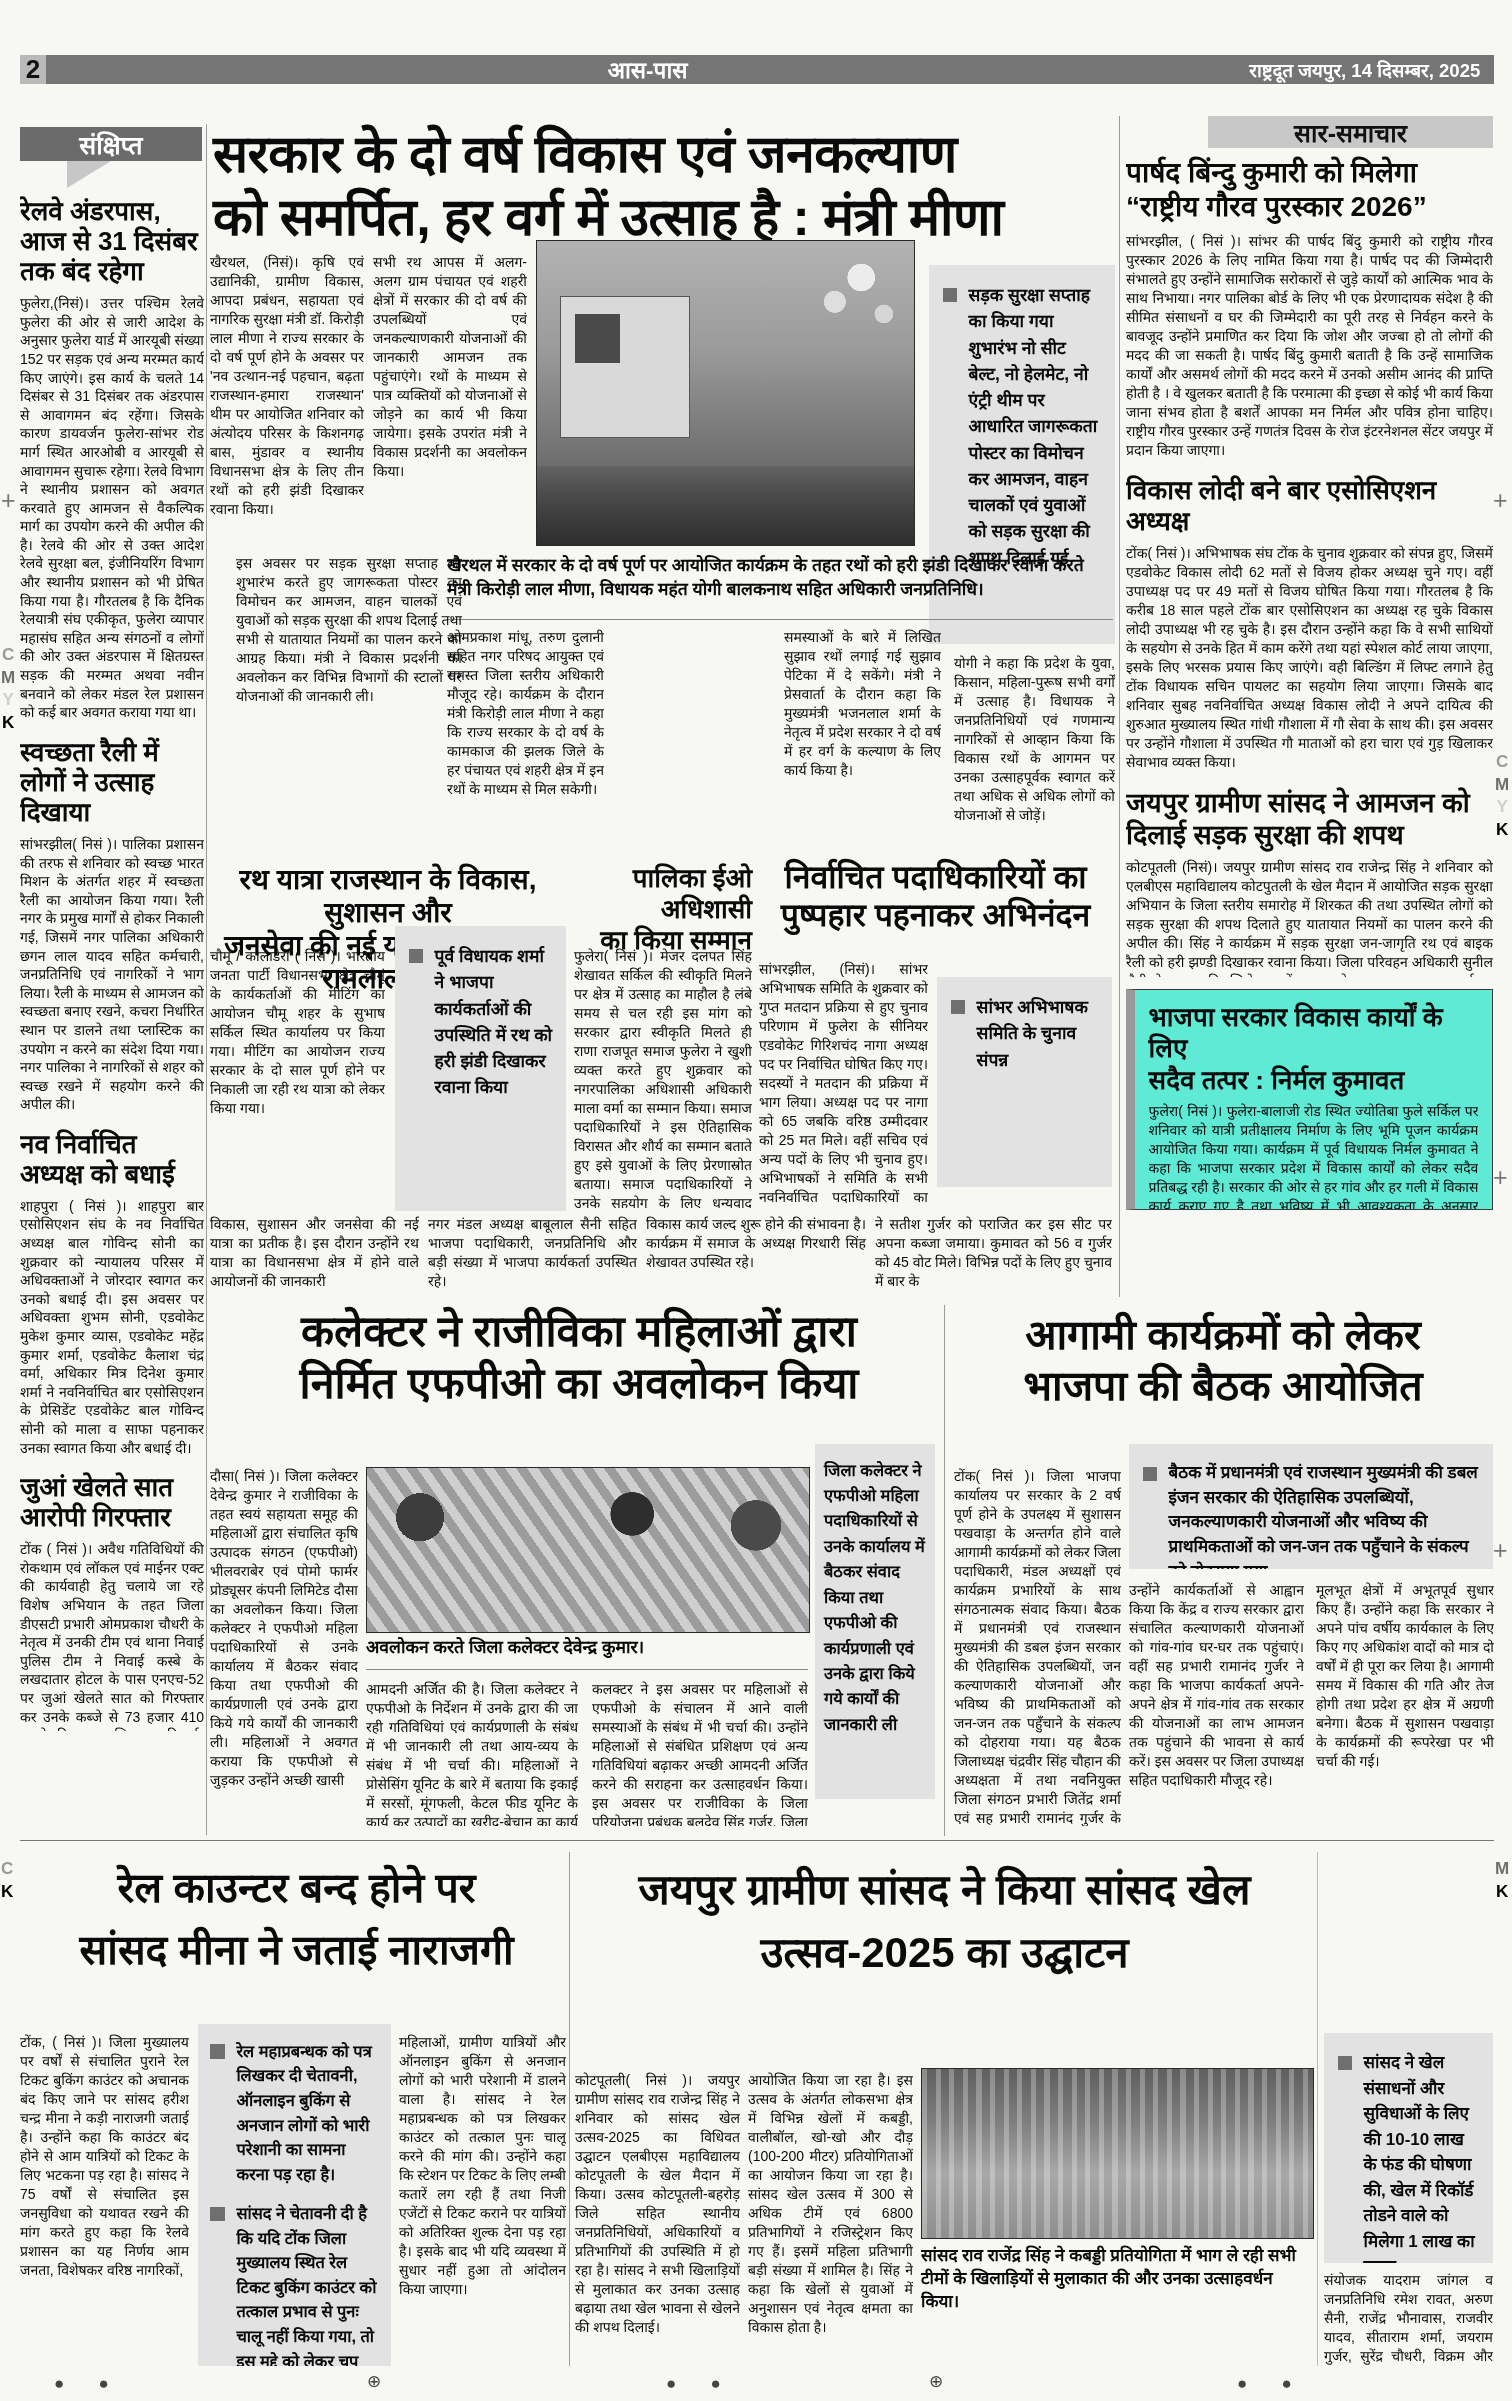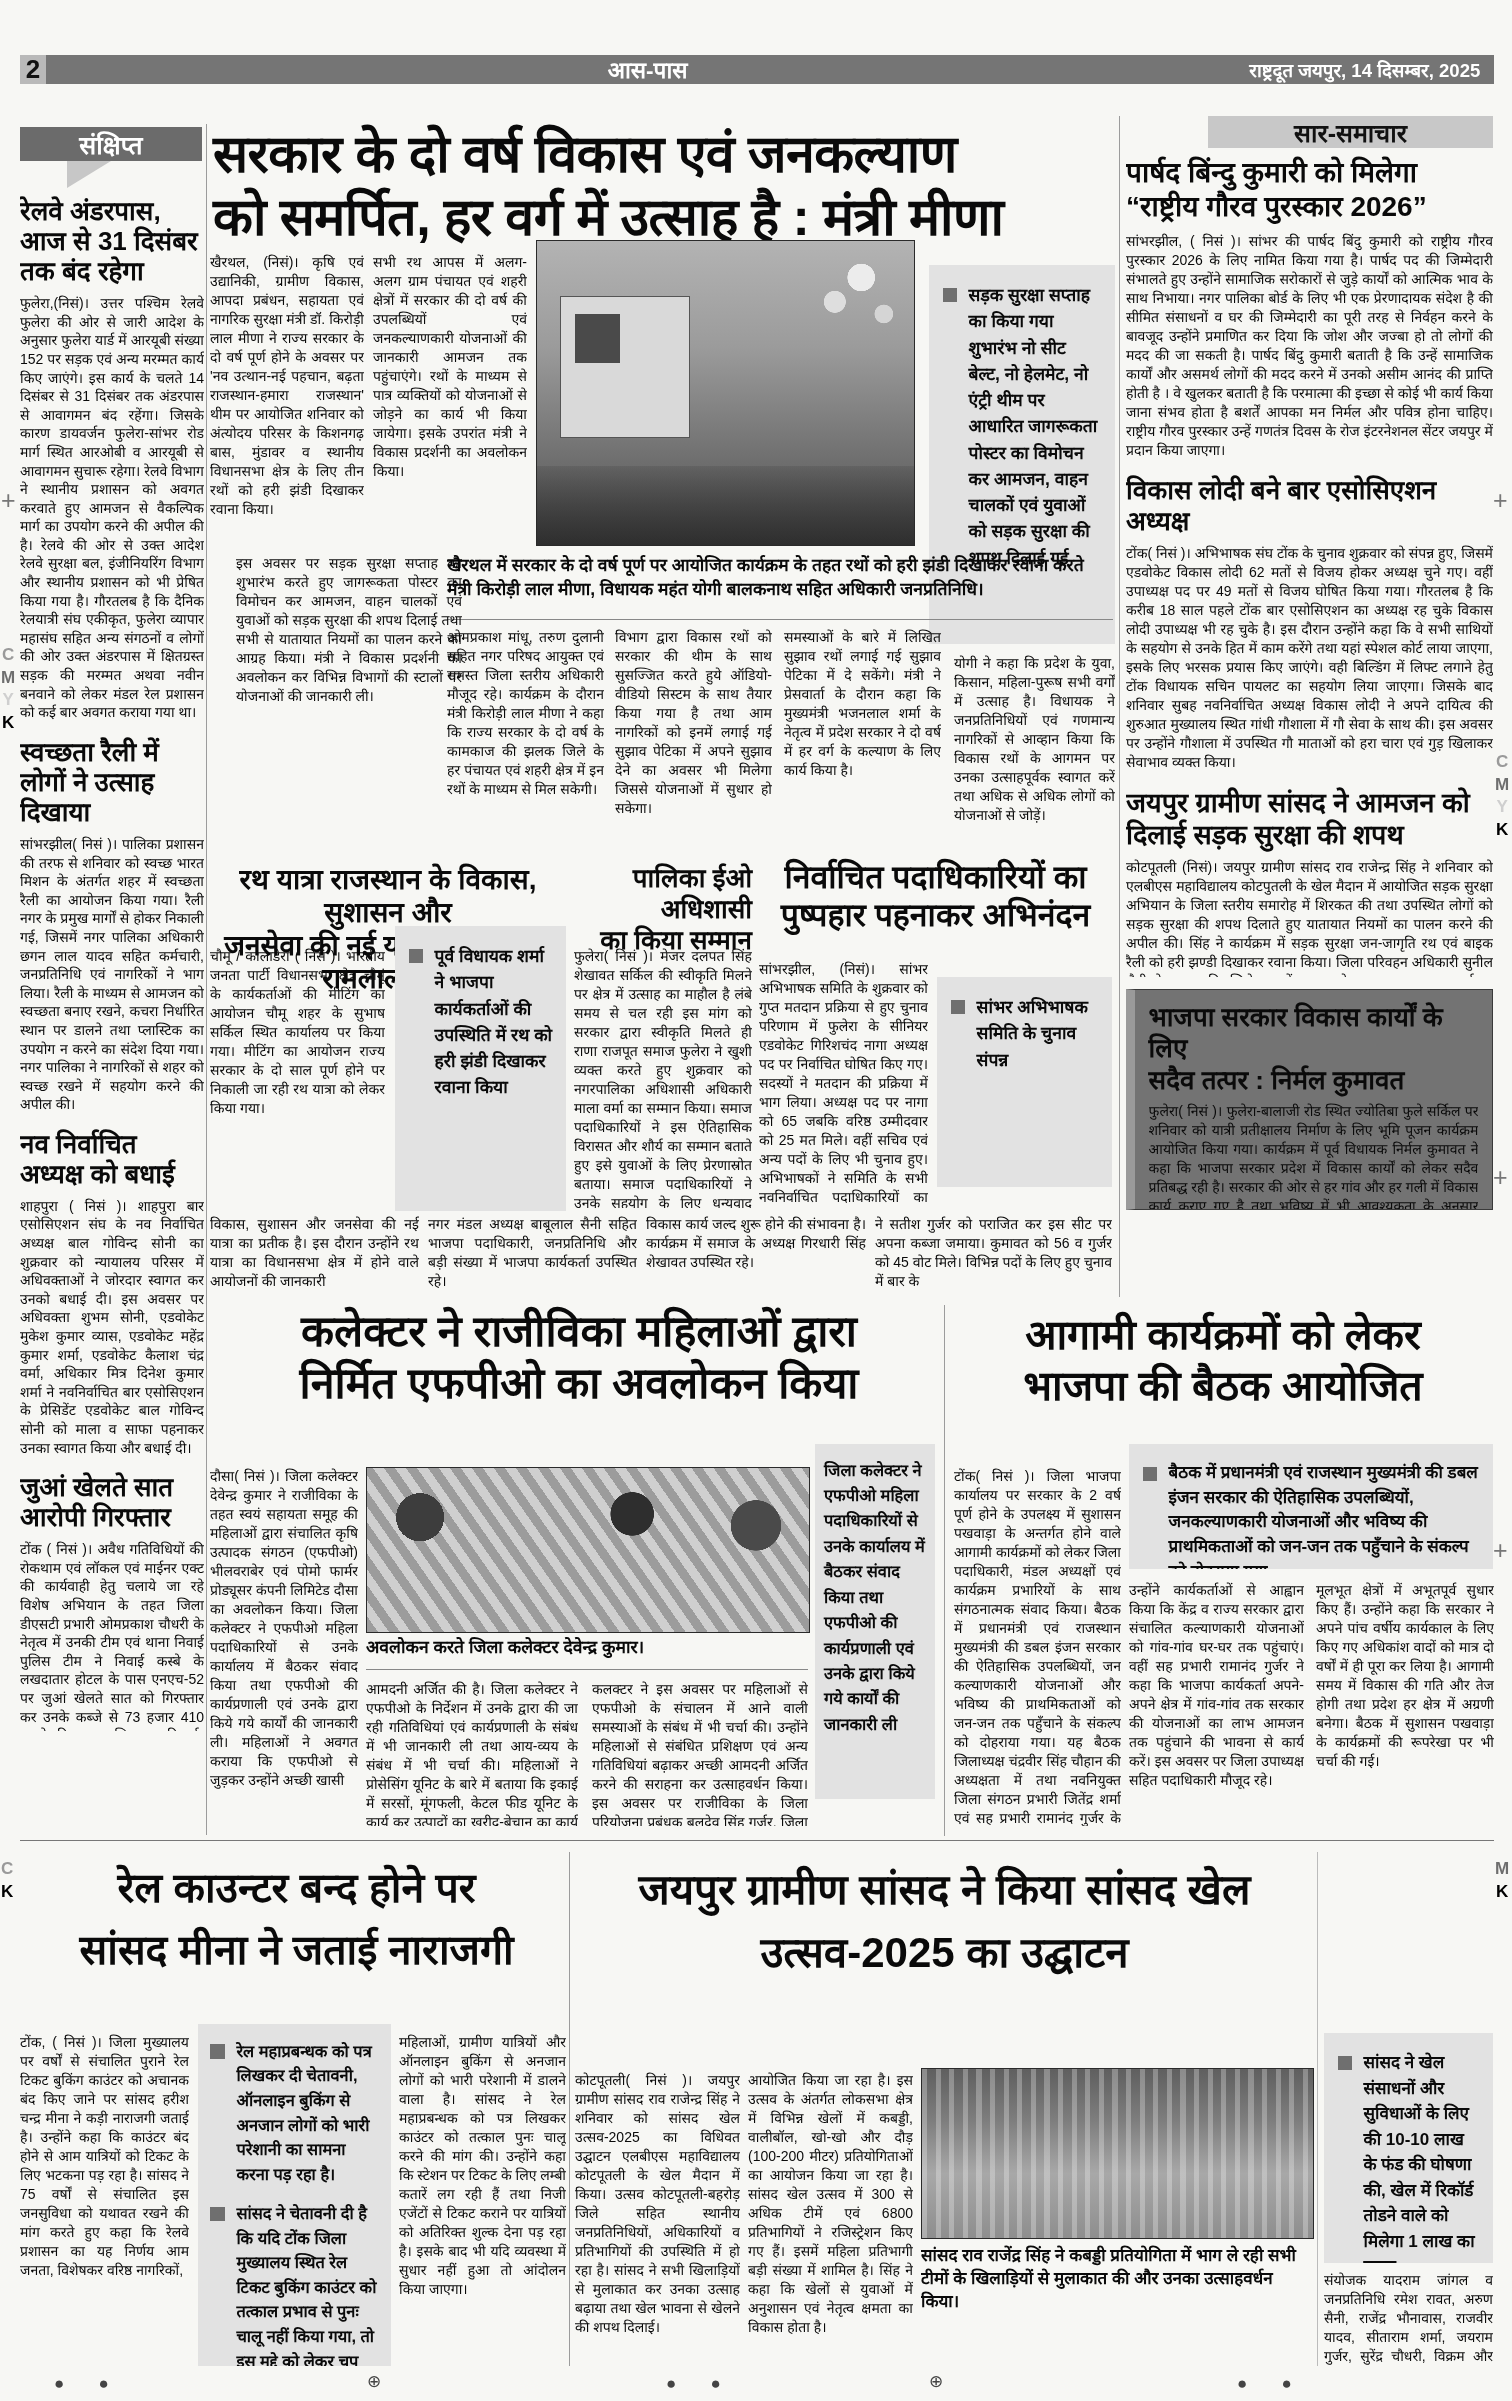--- a/index.html
+++ b/index.html
@@ -27,21 +27,21 @@
   .caption{font-weight:bold;font-size:17.5px;line-height:1.35;overflow:hidden;}
   .graybox{background:#e2e2e2;padding:17px 13.6px;display:flex;align-items:flex-start;overflow:hidden;}
   .graybox .sq{flex:0 0 auto;width:14.7px;height:14.7px;background:#6f6f6f;margin:5.6px 11.3px 0 0;}
   .graybox .gb-txt{font-weight:bold;font-size:17.5px;line-height:1.5;}
   .photo{border:1.7px solid #2a2a2a;overflow:hidden;}
   .vline{background:#9c9c9c;width:1.1px;}
   .hline{background:#555;height:1.1px;}
   .cmyk span{display:block;font-size:17px;font-weight:bold;line-height:22.6px;text-align:center;}
   .regmark{color:#777;font-size:25px;font-weight:normal;}
   .footer-syms{color:#444;font-size:17px;letter-spacing:14.7px;}
-  .storybox{border:1.7px solid #3a3a3a;border-left:9px solid #9a9a9a;background:#737373;padding:12.4px 13.6px;}
+  .storybox{border:1.7px solid #3a3a3a;border-left:9px solid #9a9a9a;background:#5eead4;padding:12.4px 13.6px;}
 </style>
 </head>
 <body>
 
 <div class="page">
 
   <div class="abs masthead" style="left:20px;top:55px;width:1474px;height:29px;">
     <div class="pagenum">2</div>
     <div class="mast-center">आस-पास</div>
     <div class="mast-right">राष्ट्रदूत जयपुर, 14 दिसम्बर, 2025</div>
@@ -123,21 +123,20 @@
     <div class="sq"></div>
     <div class="gb-txt">सड़क सुरक्षा सप्ताह का किया गया शुभारंभ नो सीट बेल्ट, नो हेलमेट, नो एंट्री थीम पर आधारित जागरूकता पोस्टर का विमोचन कर आमजन, वाहन चालकों एवं युवाओं को सड़क सुरक्षा की शपथ दिलाई गई</div>
   </div>
 
   <div class="abs caption" style="left:447px;top:554px;width:666px;height:59px;">खैरथल में सरकार के दो वर्ष पूर्ण पर आयोजित कार्यक्रम के तहत रथों को हरी झंडी दिखाकर रवाना करते मंत्री किरोड़ी लाल मीणा, विधायक महंत योगी बालकनाथ सहित अधिकारी जनप्रतिनिधि।</div>
   <div class="abs hline" style="left:447px;top:619px;width:666px;height:0.6px;background:#888;"></div>
 
   <div class="abs body-txt" style="left:208px;top:554px;width:226px;height:285px;margin-left:28px;">इस अवसर पर सड़क सुरक्षा सप्ताह का शुभारंभ करते हुए जागरूकता पोस्टर का विमोचन कर आमजन, वाहन चालकों एवं युवाओं को सड़क सुरक्षा की शपथ दिलाई तथा सभी से यातायात नियमों का पालन करने का आग्रह किया। मंत्री ने विकास प्रदर्शनी का अवलोकन कर विभिन्न विभागों की स्टालों पर योजनाओं की जानकारी ली।</div>
 
   <div class="abs body-txt" style="left:447px;top:628px;width:157px;height:213px;">ओमप्रकाश मांधू, तरुण दुलानी सहित नगर परिषद आयुक्त एवं समस्त जिला स्तरीय अधिकारी मौजूद रहे। कार्यक्रम के दौरान मंत्री किरोड़ी लाल मीणा ने कहा कि राज्य सरकार के दो वर्ष के कामकाज की झलक जिले के हर पंचायत एवं शहरी क्षेत्र में इन रथों के माध्यम से मिल सकेगी।</div>
-  <div class="abs body-txt" style="left:615px;top:628px;width:157px;height:213px;">विभाग द्वारा विकास रथों को सरकार की थीम के साथ सुसज्जित करते हुये ऑडियो-वीडियो सिस्टम के साथ तैयार किया गया है तथा आम नागरिकों को इनमें लगाई गई सुझाव पेटिका में अपने सुझाव देने का अवसर भी मिलेगा जिससे योजनाओं में सुधार हो सकेगा।</div>
   <div class="abs body-txt" style="left:784px;top:628px;width:157px;height:213px;">समस्याओं के बारे में लिखित सुझाव रथों लगाई गई सुझाव पेटिका में दे सकेंगे। मंत्री ने प्रेसवार्ता के दौरान कहा कि मुख्यमंत्री भजनलाल शर्मा के नेतृत्व में प्रदेश सरकार ने दो वर्ष में हर वर्ग के कल्याण के लिए कार्य किया है।</div>
   <div class="abs body-txt" style="left:954px;top:654px;width:161px;height:187px;">योगी ने कहा कि प्रदेश के युवा, किसान, महिला-पुरूष सभी वर्गों में उत्साह है। विधायक ने जनप्रतिनिधियों एवं गणमान्य नागरिकों से आव्हान किया कि विकास रथों के आगमन पर उनका उत्साहपूर्वक स्वागत करें तथा अधिक से अधिक लोगों को योजनाओं से जोड़ें।</div>
 
   <h2 class="abs hl-mid" style="left:210px;top:863px;width:356px;">
     <div>रथ यात्रा राजस्थान के विकास, सुशासन और</div>
     <div>जनसेवा की नई यात्रा का प्रतीक : रामलाल शर्मा</div>
   </h2>
   <div class="abs body-txt" style="left:210px;top:947px;width:175px;height:261px;">चौमूं / कालाडेरा ( निसं )। भारतीय जनता पार्टी विधानसभा क्षेत्र चौमूं के कार्यकर्ताओं की मीटिंग का आयोजन चौमू शहर के सुभाष सर्किल स्थित कार्यालय पर किया गया। मीटिंग का आयोजन राज्य सरकार के दो साल पूर्ण होने पर निकाली जा रही रथ यात्रा को लेकर किया गया।</div>
   <div class="abs graybox" style="left:395px;top:926px;width:171px;height:285px;box-sizing:border-box;">
     <div class="sq"></div>

